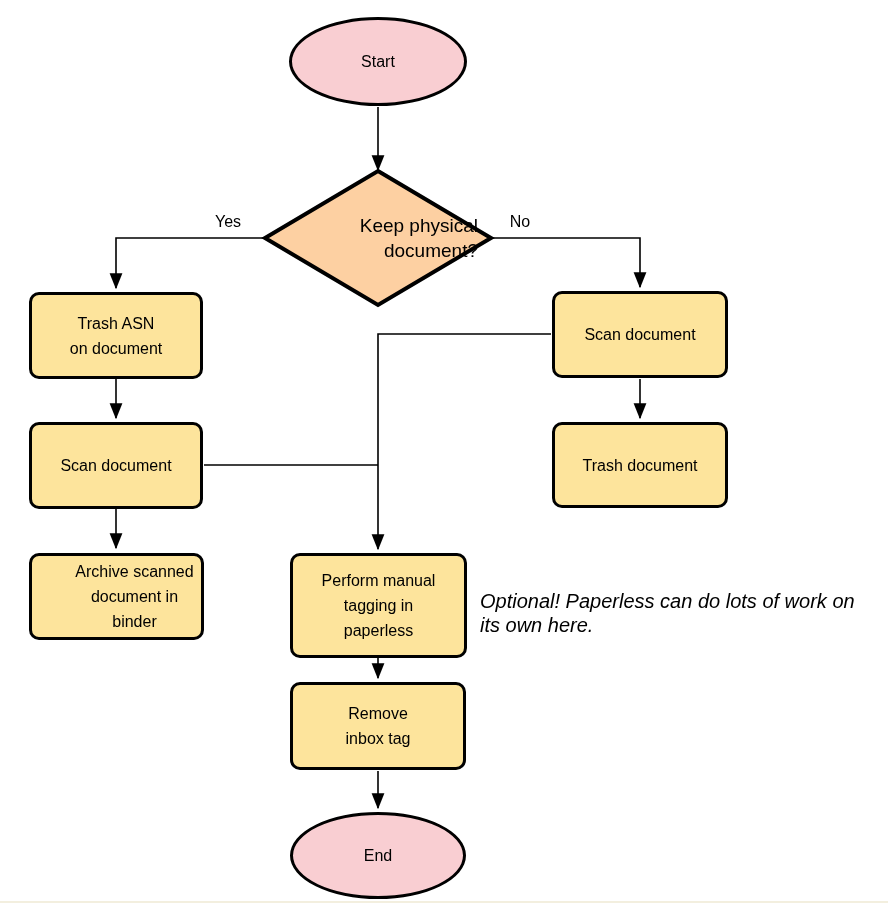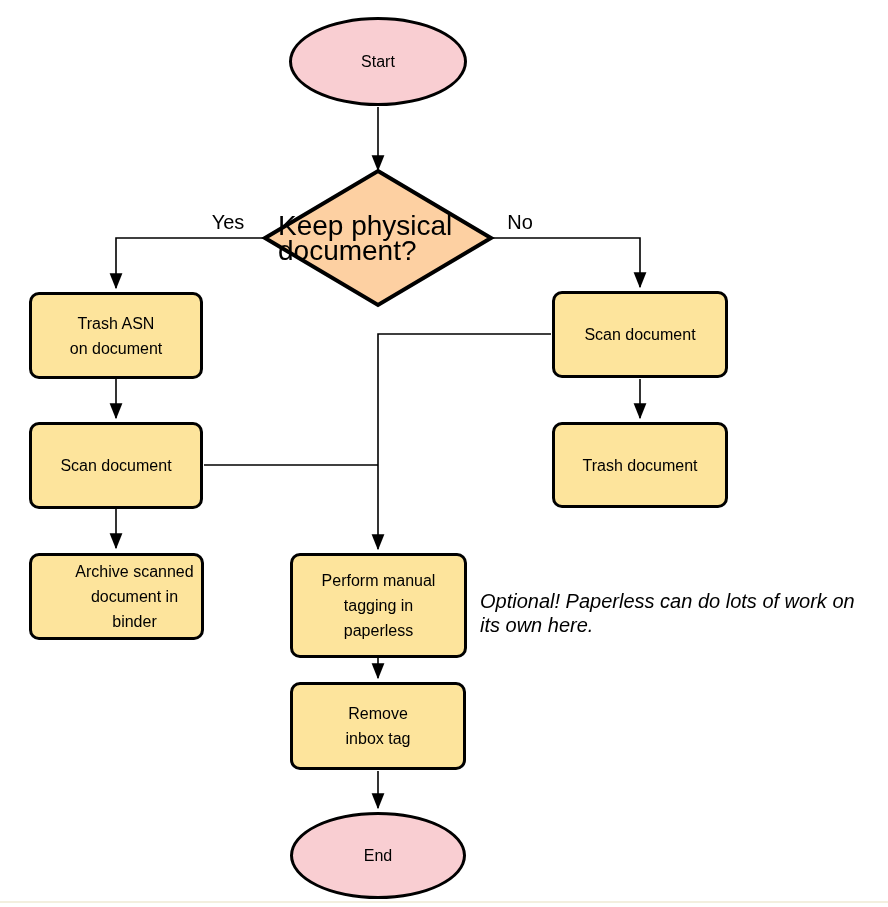--- a/index.html
+++ b/index.html
@@ -43,28 +43,28 @@
     border: 3px solid var(--shape-stroke, #000000);
     border-radius: 10px;
   }
   .terminator {
     background: var(--terminator-fill, #f9ced2);
     border: 3px solid var(--shape-stroke, #000000);
     border-radius: 50%;
   }
   .decision-label {
     position: absolute;
-    text-align: left;
-    font-size: 28px;
+    text-align: right;
+    font-size: 19px;
     line-height: 25px;
     white-space: pre-line;
   }
   .edge-label {
     position: absolute;
-    font-size: 20px;
+    font-size: 16px;
     line-height: 20px;
     text-align: center;
   }
   .annotation {
     position: absolute;
     font-size: 20px;
     line-height: 24px;
     font-style: italic;
     white-space: pre-line;
   }

